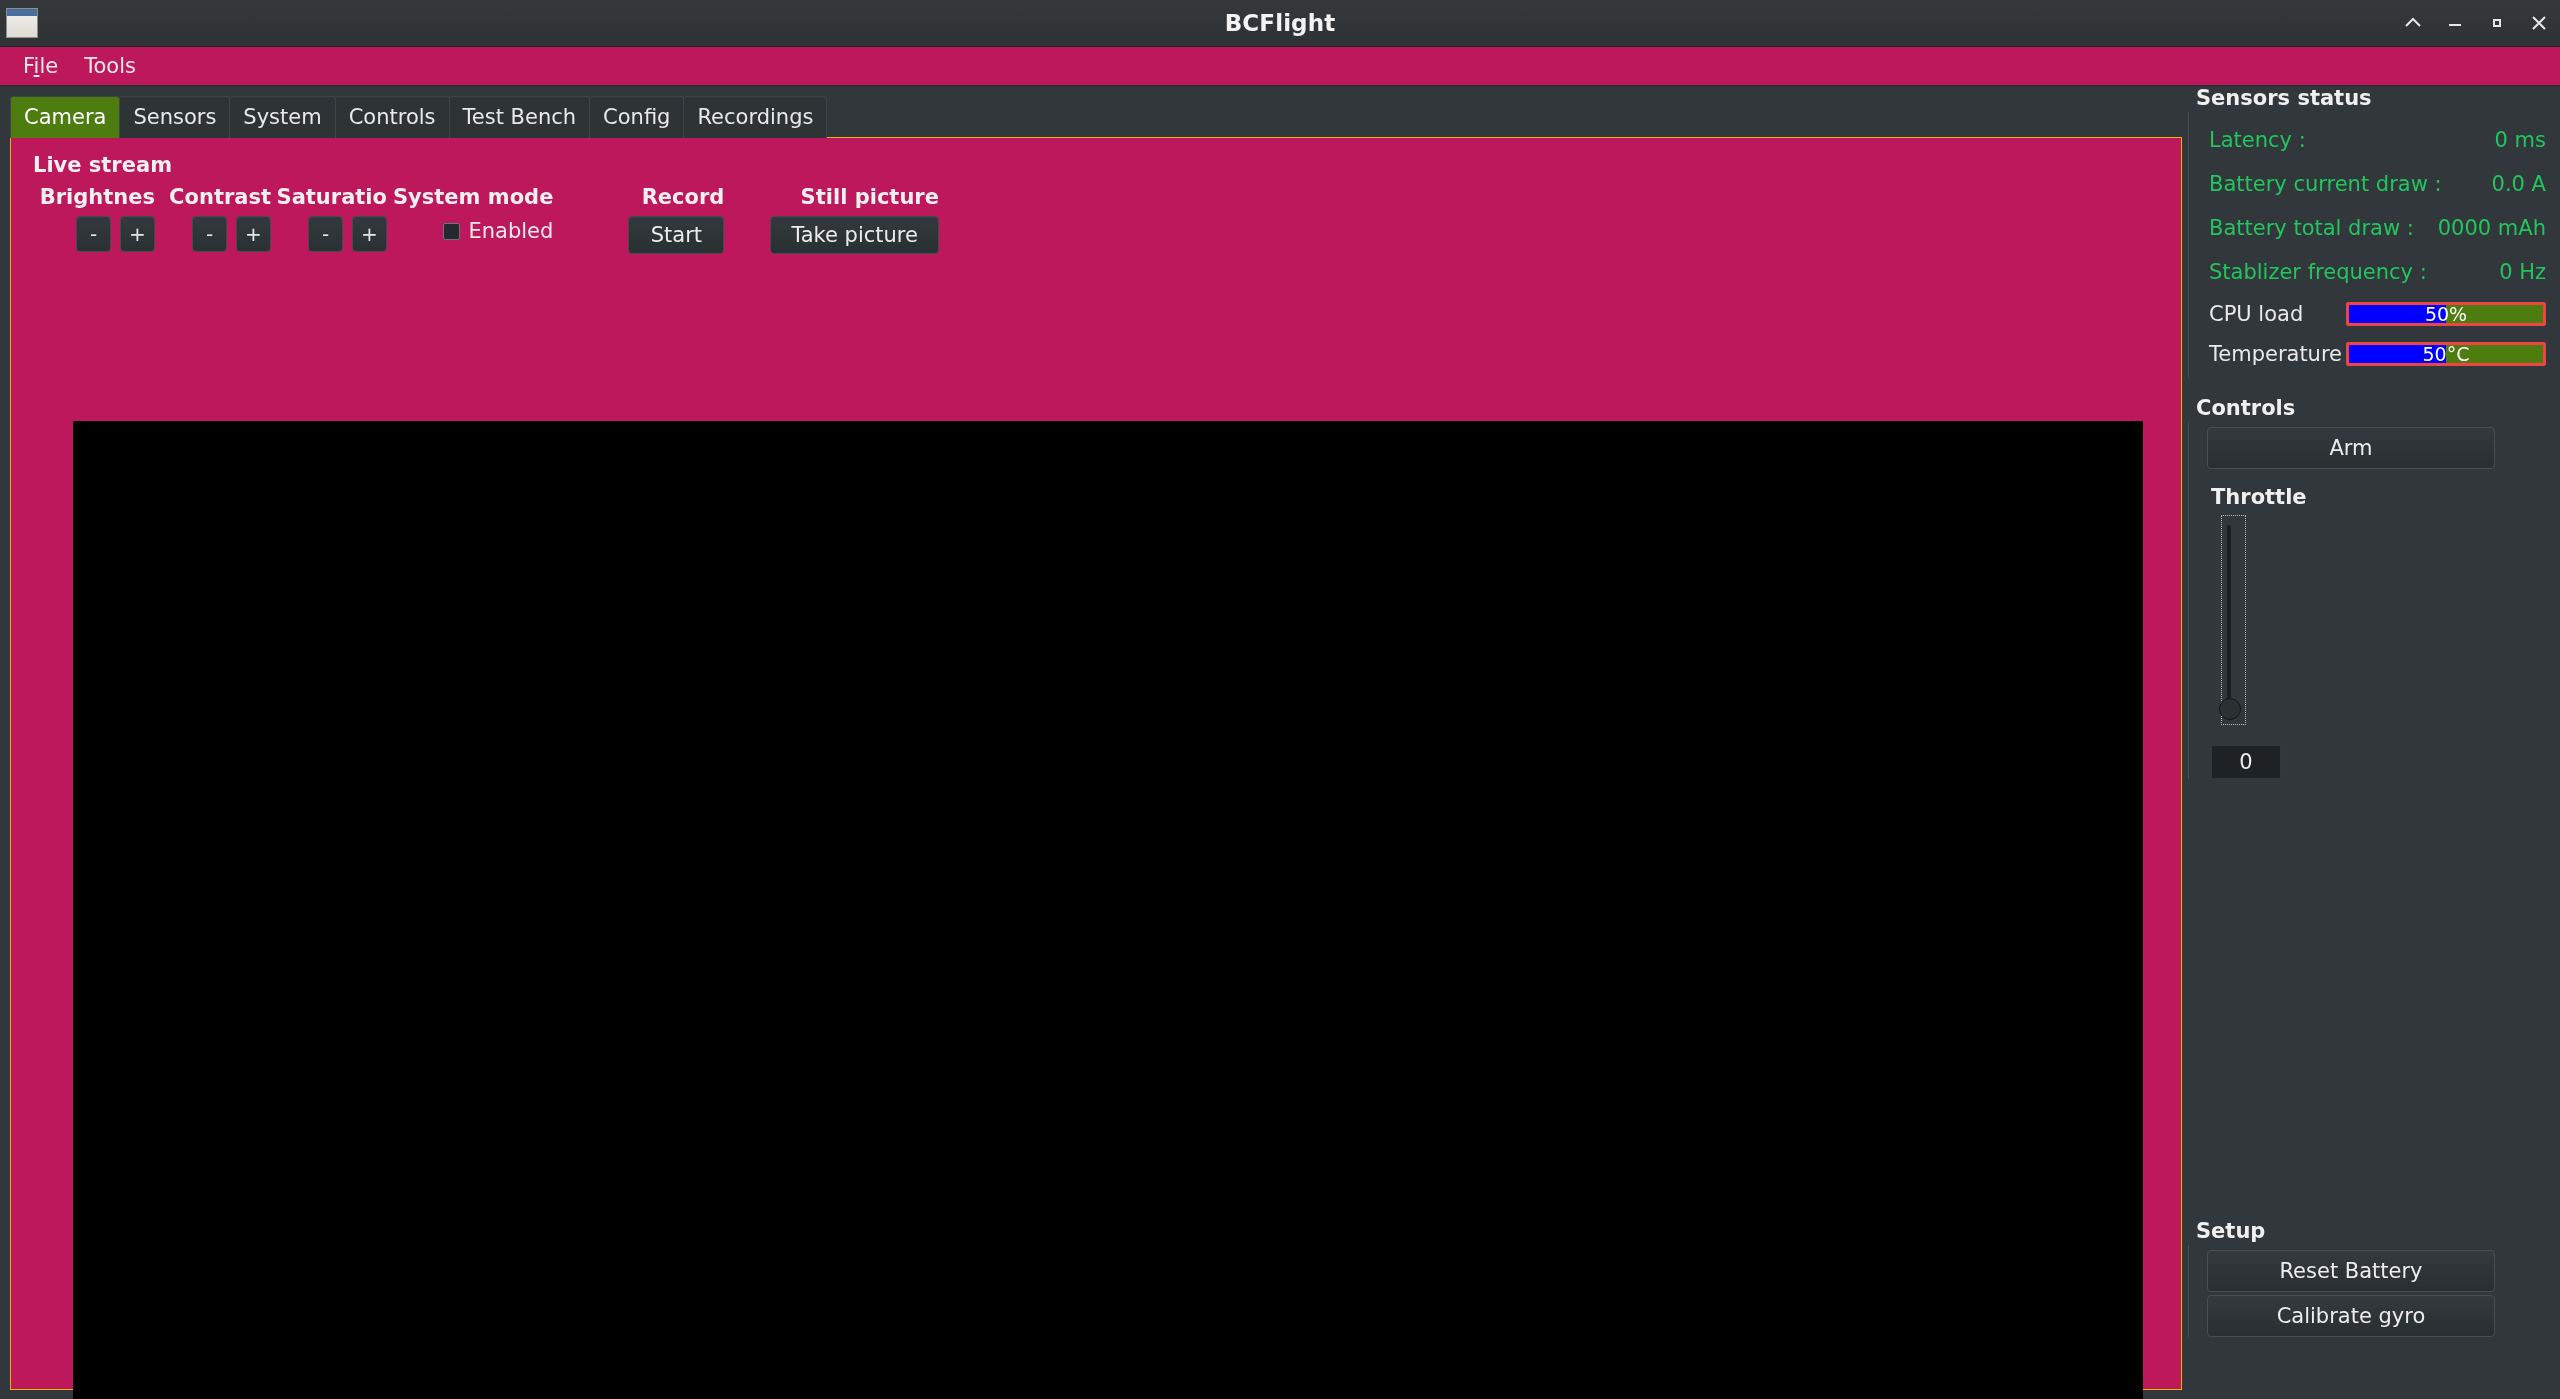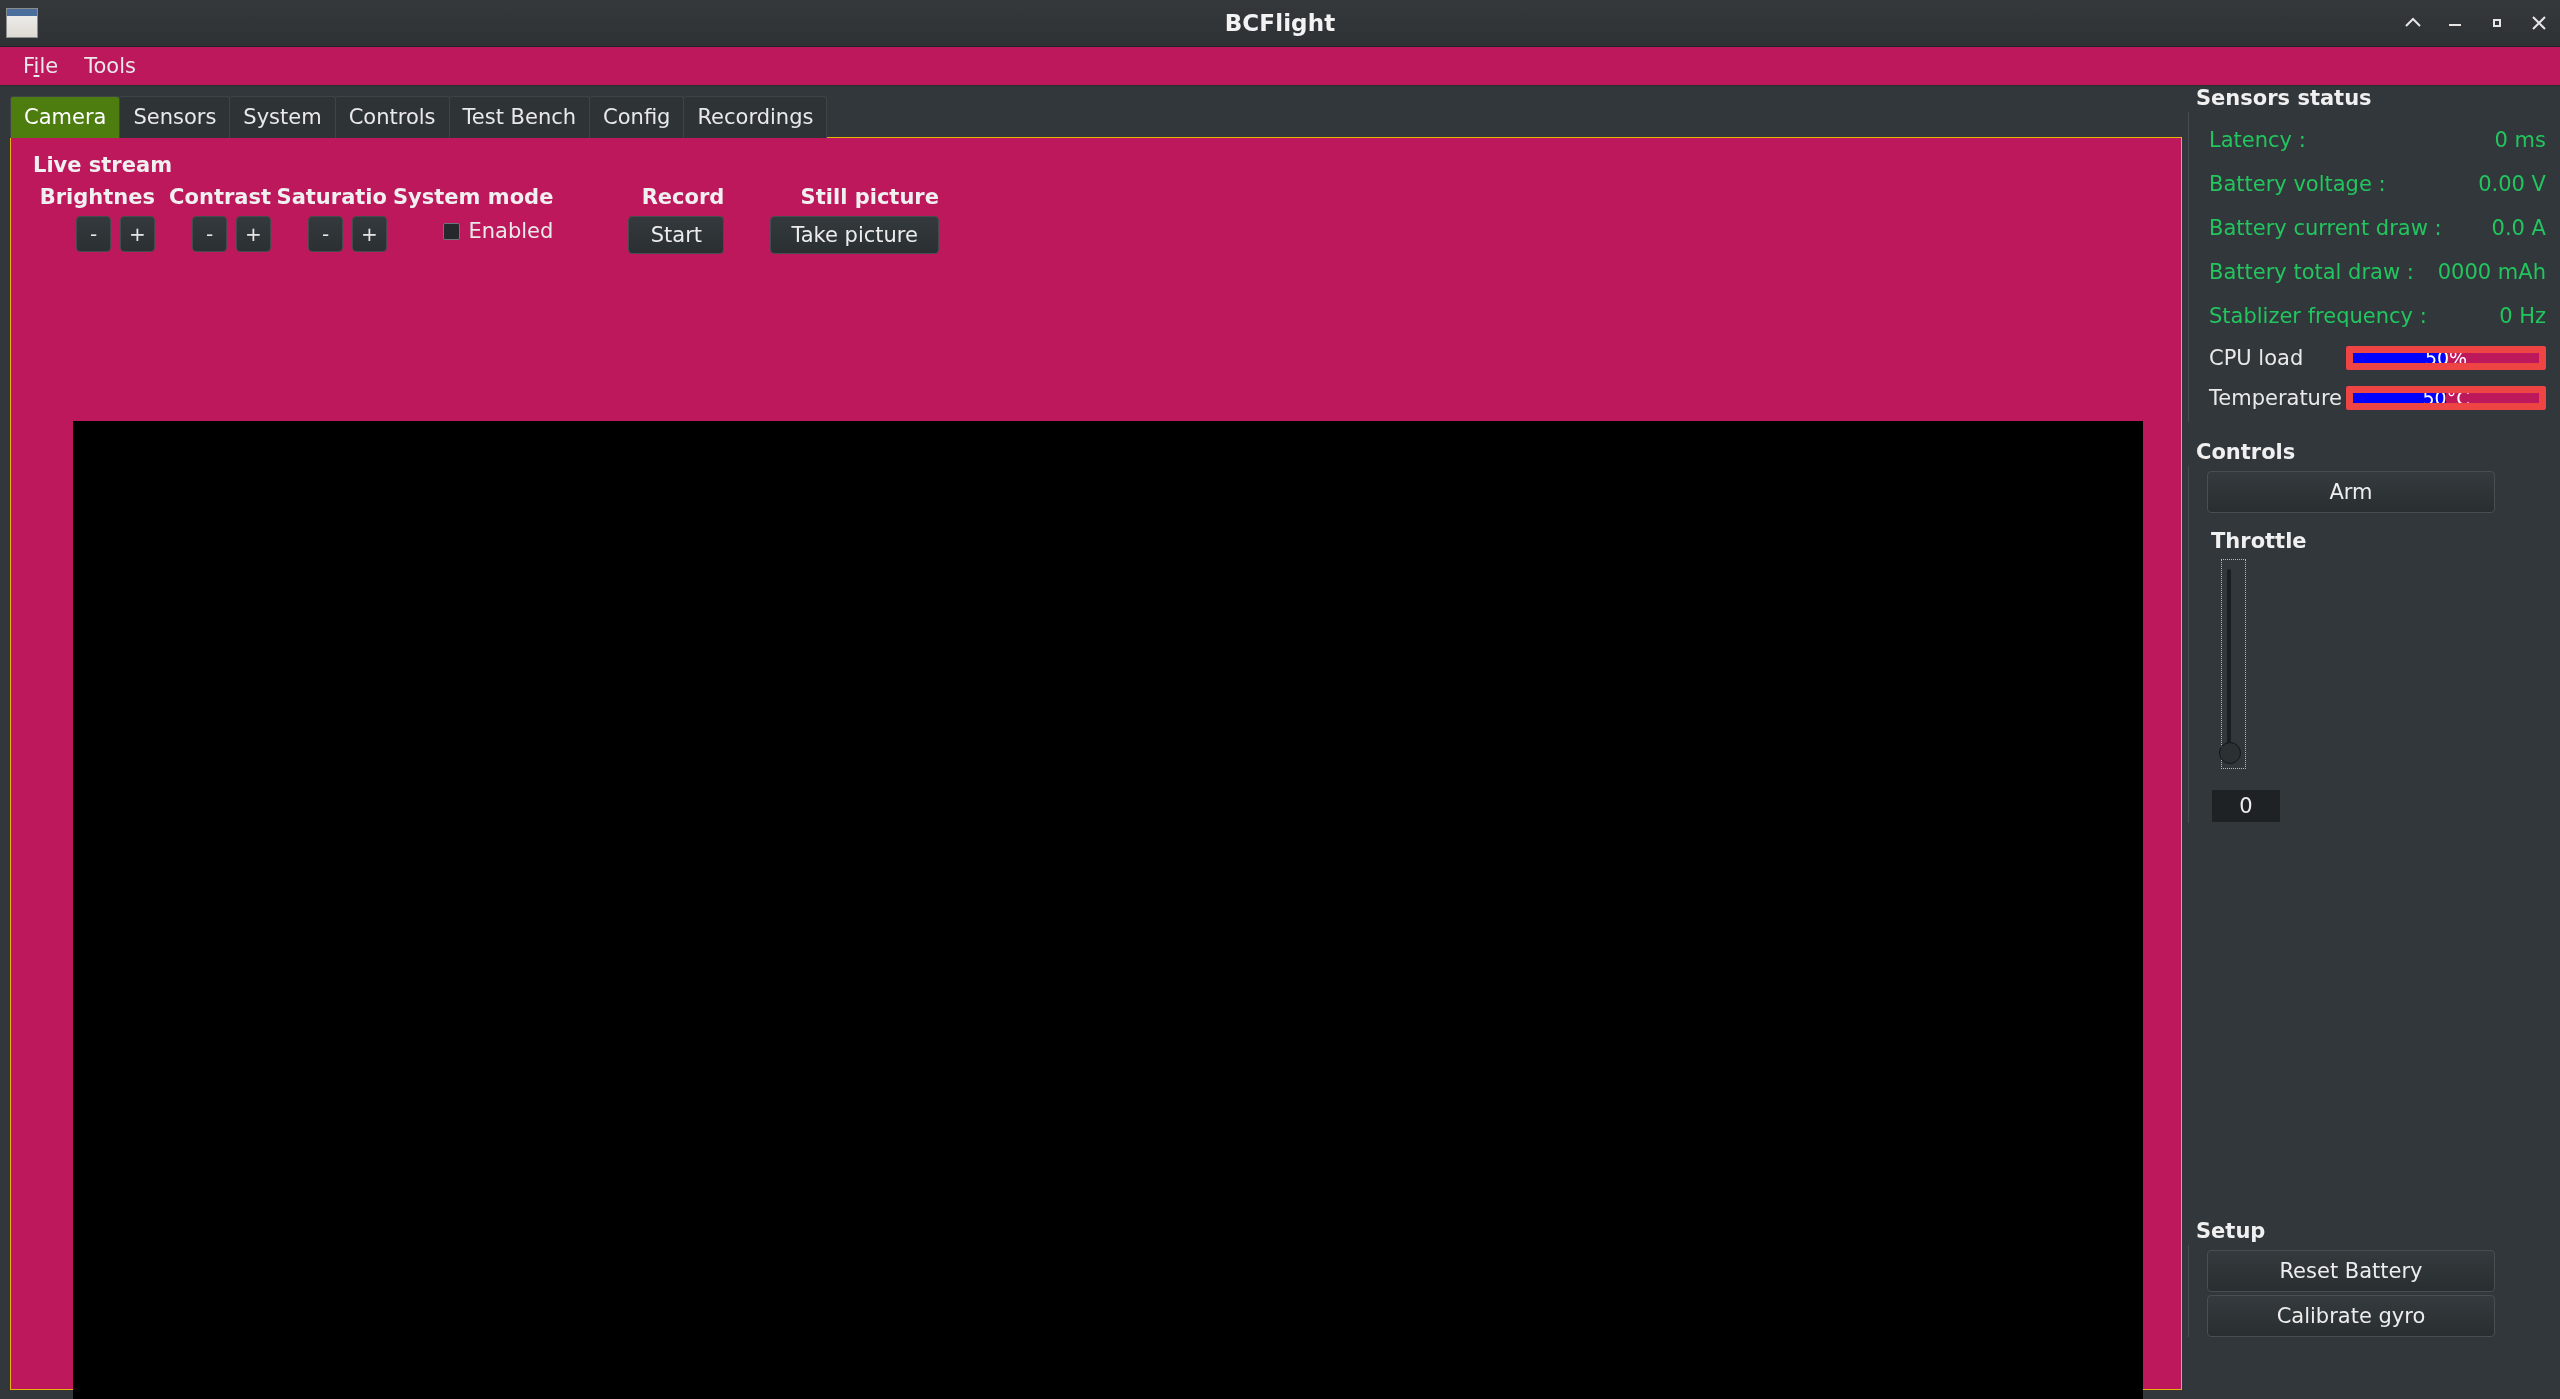--- a/index.html
+++ b/index.html
@@ -267,22 +267,22 @@
     font-size: 21px;
     color: #e9e9e9;
   }
   .bar-row .br-label {
     white-space: nowrap;
     flex: 0 0 auto;
   }
   .progress {
     position: relative;
     height: 24px;
-    background: #be185d;
-    border: 7px solid #ef4444;
+    background: #4d7c0f;
+    border: 3px solid #ef4444;
     box-sizing: border-box;
     margin-left: auto;
     width: 200px;
     border-radius: 2px;
     overflow: hidden;
   }
   .progress .fill {
     position: absolute;
     left: 0; top: 0; bottom: 0;
     background: #0000ff;
@@ -483,24 +483,20 @@
 
     <div class="side-section-title">Sensors status</div>
     <div class="side-frame">
       <div class="status-rows">
 
         <div class="status-row">
           <span class="sr-label">Latency :</span>
           <span class="sr-value">0 ms</span>
         </div>
         <div class="status-row">
-          <span class="sr-label">Battery voltage :</span>
-          <span class="sr-value">0.00 V</span>
-        </div>
-        <div class="status-row">
           <span class="sr-label">Battery current draw :</span>
           <span class="sr-value">0.0 A</span>
         </div>
         <div class="status-row">
           <span class="sr-label">Battery total draw :</span>
           <span class="sr-value">0000 mAh</span>
         </div>
         <div class="status-row">
           <span class="sr-label">Stablizer frequency :</span>
           <span class="sr-value">0 Hz</span>

